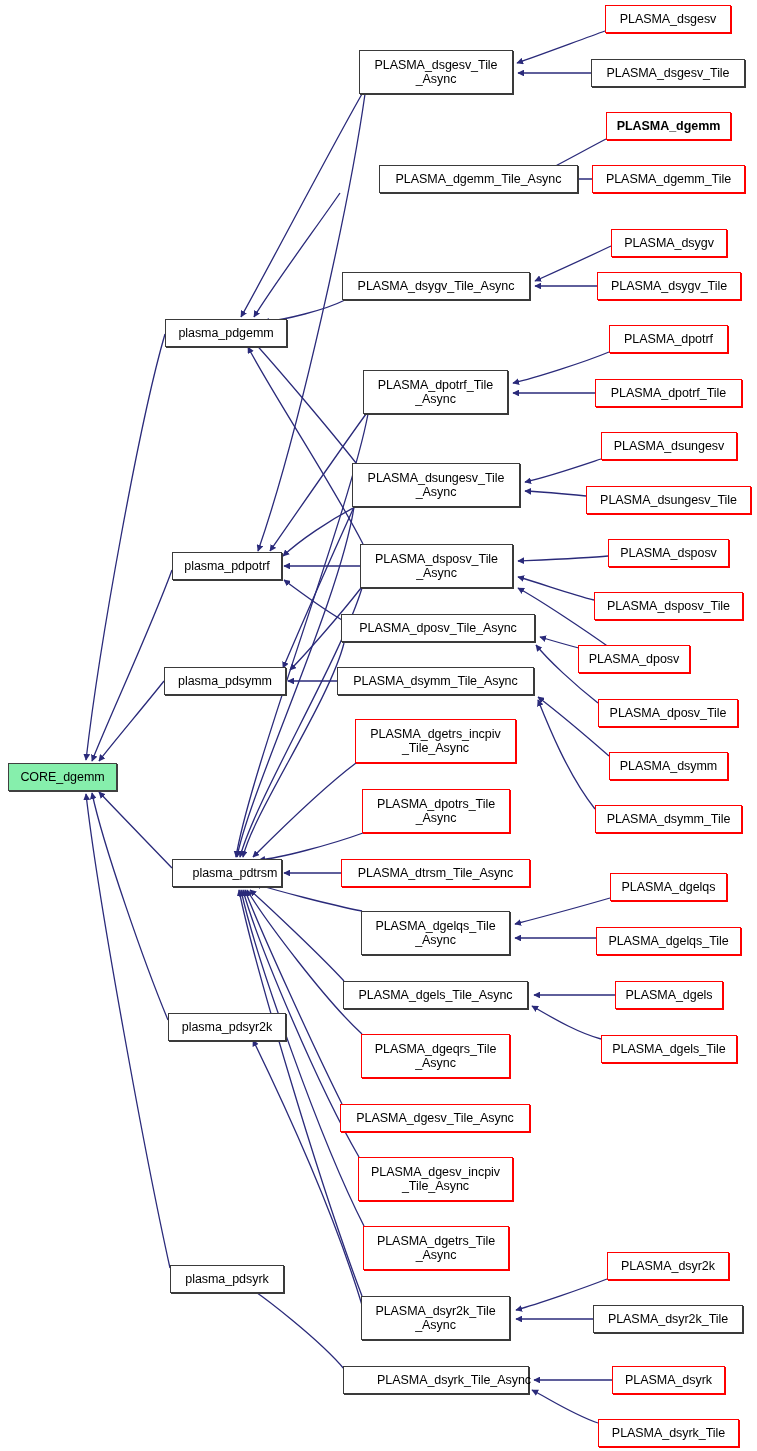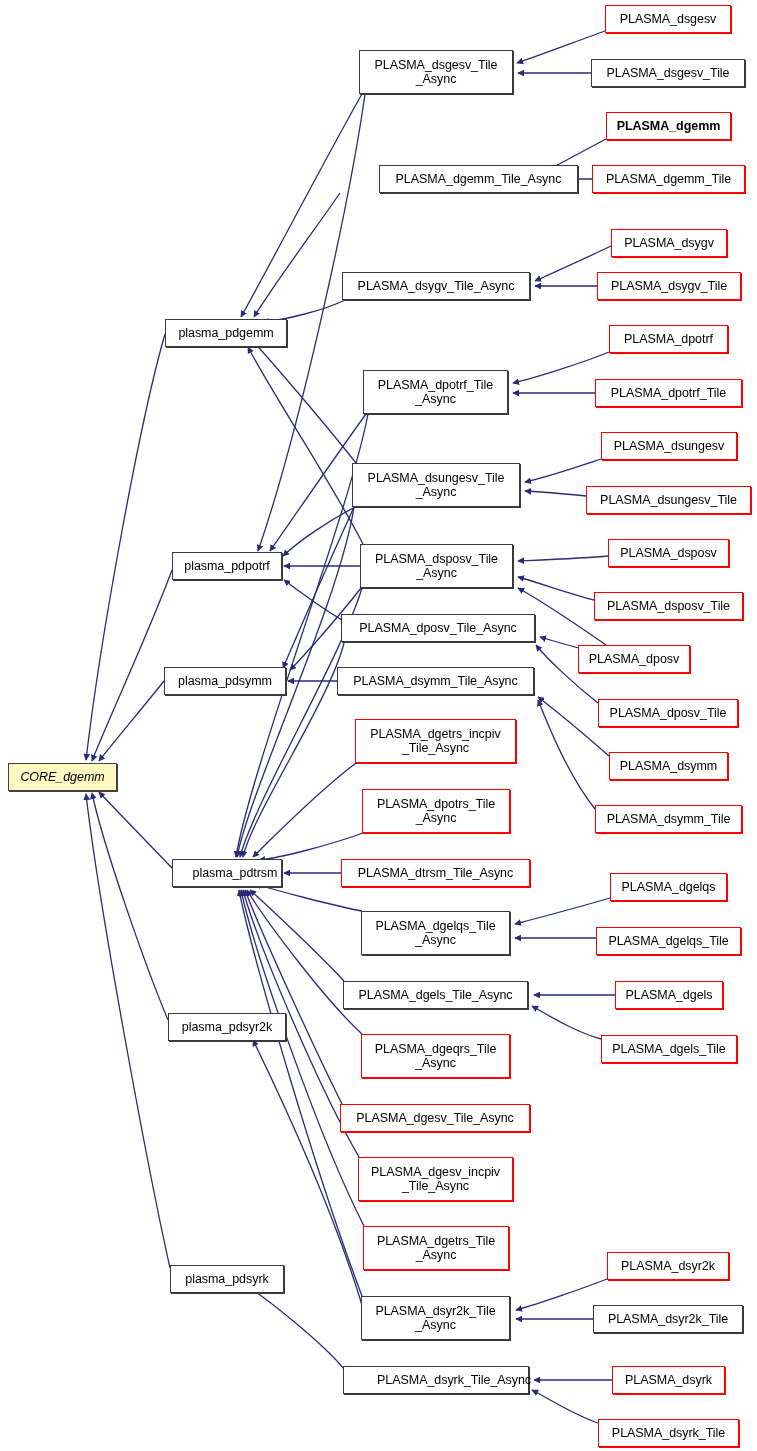--- a/index.html
+++ b/index.html
@@ -42,24 +42,23 @@
   }
   .node.black {
     border: 1px solid #3a3a3a;
     box-shadow: 1px 1px 0 0 #3a3a3a;
   }
   .node.red {
     border: 1px solid #ff0000;
     box-shadow: 1px 1px 0 0 #ff0000;
   }
   .node.root {
-    background: #fef9c3;
+    background: #86efac;
     border: 1px solid #404040;
     box-shadow: 1px 1px 0 0 #404040;
-    font-style: italic;
   }
   .node .label {
     display: block;
     padding: 0 3px;
   }
 </style>
 </head>
 <body>
 
 <div id="graph">

